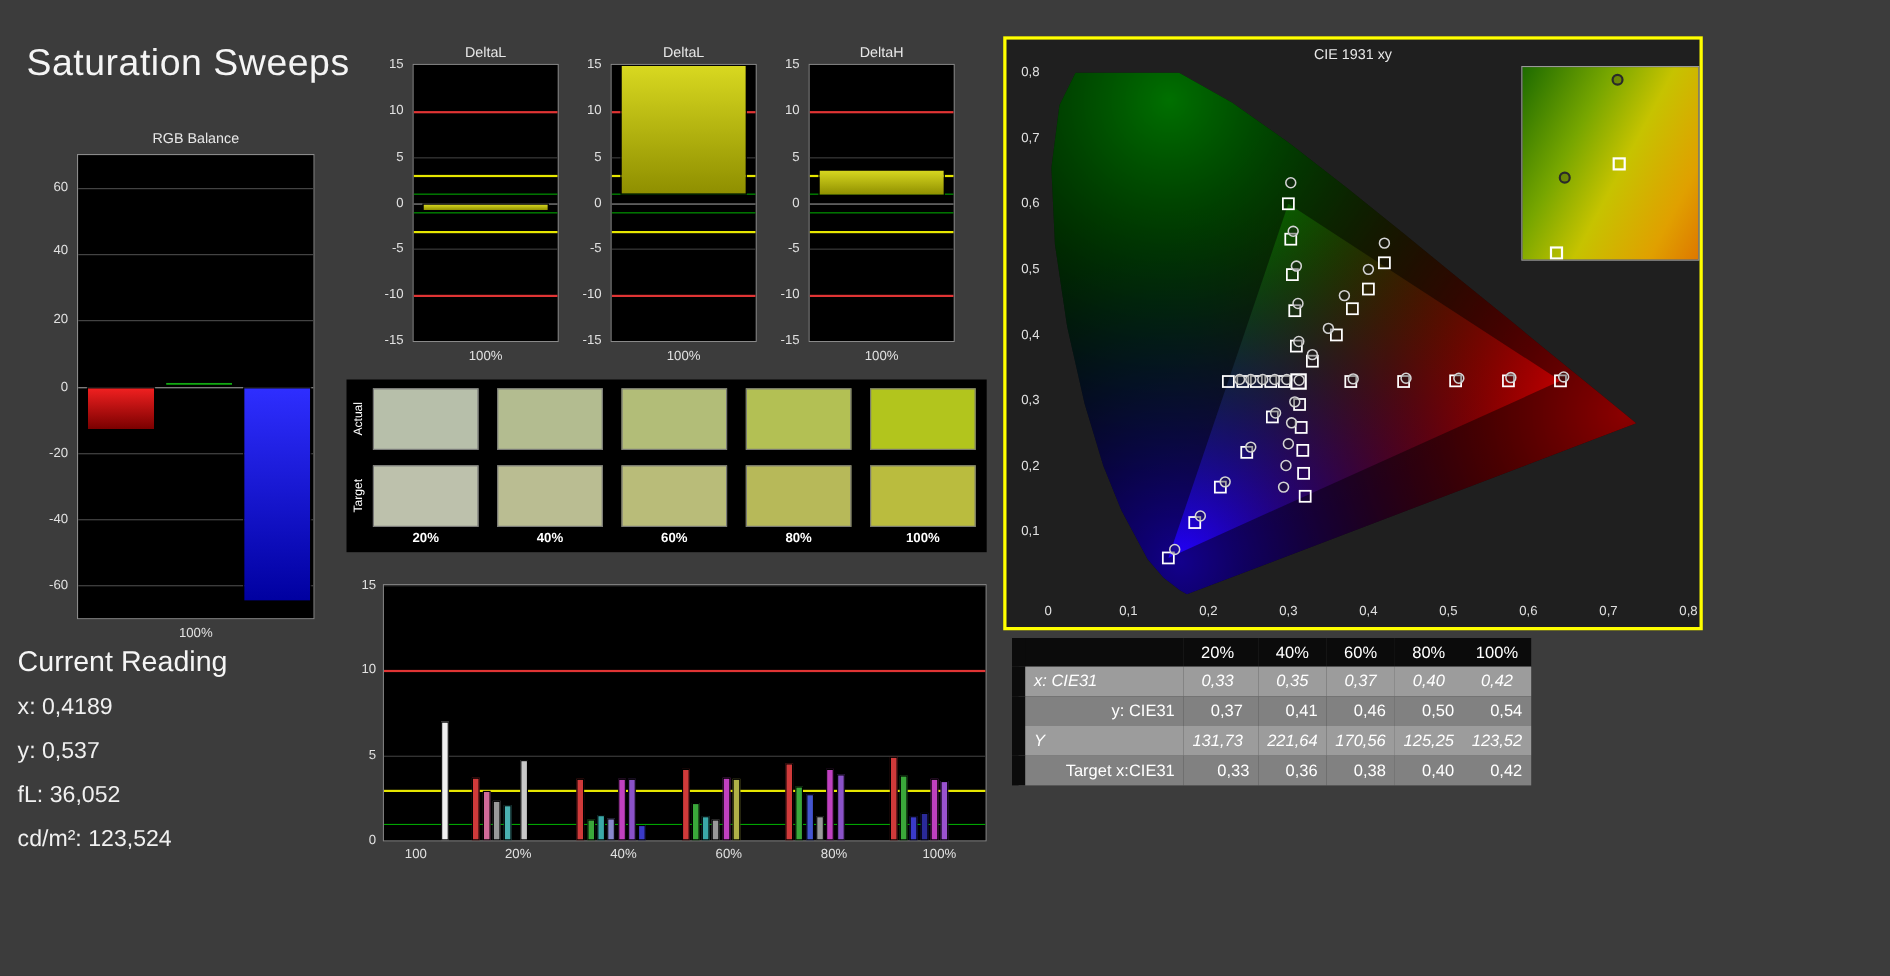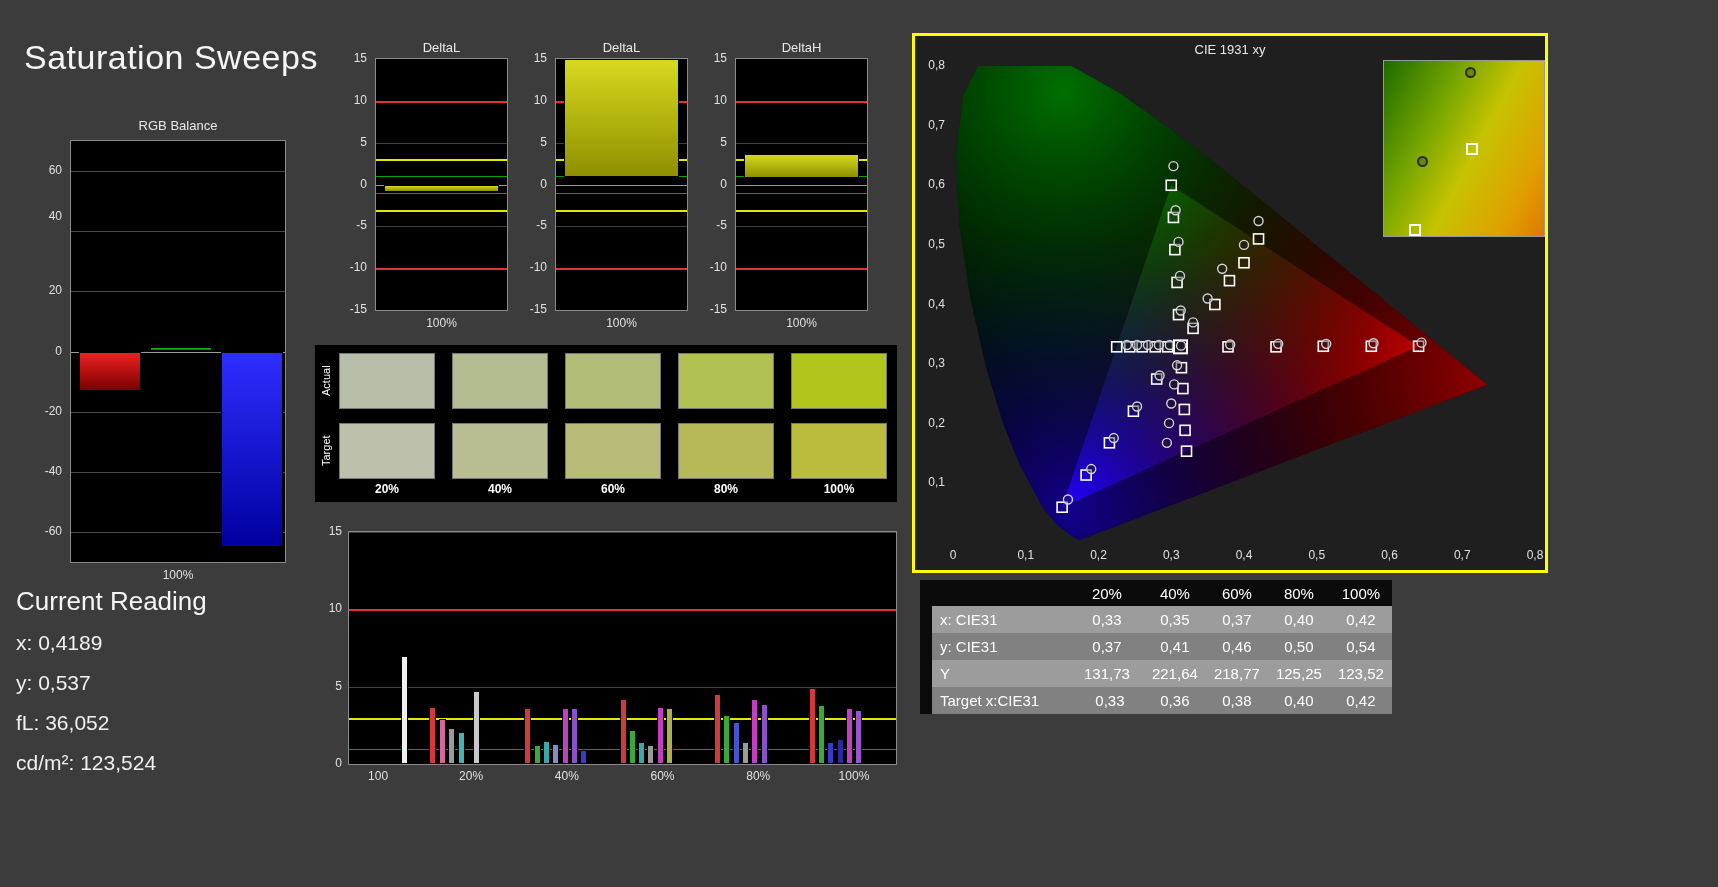--- a/index.html
+++ b/index.html
@@ -65,37 +65,37 @@
 
   
   #current-reading{position:absolute;left:16px;top:586px;}
   #current-reading .heading{font-size:26px;color:#f5f5f5;margin-bottom:14px;}
   #current-reading .line{font-size:21px;color:#f0f0f0;margin-bottom:16px;}
 
   
   #data-table{position:absolute;left:920px;top:580px;border-collapse:collapse;border-left:12px solid #0b0b0b;font-size:15px;color:#fff;}
   #data-table th{background:#0b0b0b;font-weight:normal;height:26px;padding:0 8px;text-align:center;}
   #data-table td{height:27px;padding:0 8px;}
-  #data-table tr.light td{background:#9c9c9c;}
-  #data-table tr.dark td{background:#818181;}
+  #data-table tr.light td{background:#9c9c9c;font-style:italic;}
+  #data-table tr.dark td{background:#818181;text-align:right;}
   #data-table td.lab{text-align:left;min-width:150px;}
   #data-table td.val{text-align:center;min-width:62px;}
 </style>
 </head>
 <body>
 
 <div id="stage">
 
   <div class="page-title">Saturation Sweeps</div>
 
   <div id="rgb-chart">
     <div class="chart-title">RGB Balance</div>
     <div class="yticks" id="rgb-yticks">
         <div class="ytick" style="top: 23.0714px;">60</div>
-        <div class="ytick" style="top: 69px;">40</div>
+        <div class="ytick" style="top: 80px;">40</div>
         <div class="ytick" style="top: 143.357px;">20</div>
         <div class="ytick" style="top: 203.5px;">0</div>
         <div class="ytick" style="top: 263.643px;">-20</div>
         <div class="ytick" style="top: 323.786px;">-40</div>
         <div class="ytick" style="top: 383.929px;">-60</div>
       </div>
     <div class="plot" id="rgb-plot">
         <div class="gridline" style="top: 30.0714px;"></div>
         <div class="gridline" style="top: 90.2143px;"></div>
         <div class="gridline" style="top: 150.357px;"></div>
@@ -425,21 +425,21 @@
           <td class="val">0,37</td>
           <td class="val">0,41</td>
           <td class="val">0,46</td>
           <td class="val">0,50</td>
           <td class="val">0,54</td>
         </tr>
         <tr class="light">
           <td class="lab">Y</td>
           <td class="val">131,73</td>
           <td class="val">221,64</td>
-          <td class="val">218,77</td>
+          <td class="val">170,56</td>
           <td class="val">125,25</td>
           <td class="val">123,52</td>
         </tr>
         <tr class="dark">
           <td class="lab">Target x:CIE31</td>
           <td class="val">0,33</td>
           <td class="val">0,36</td>
           <td class="val">0,38</td>
           <td class="val">0,40</td>
           <td class="val">0,42</td>

